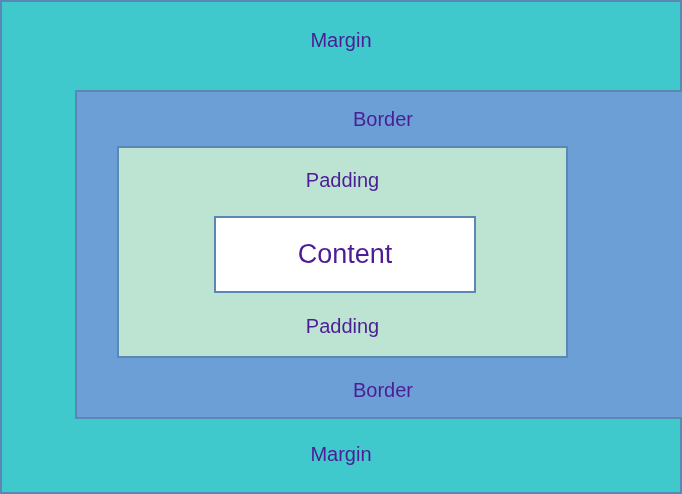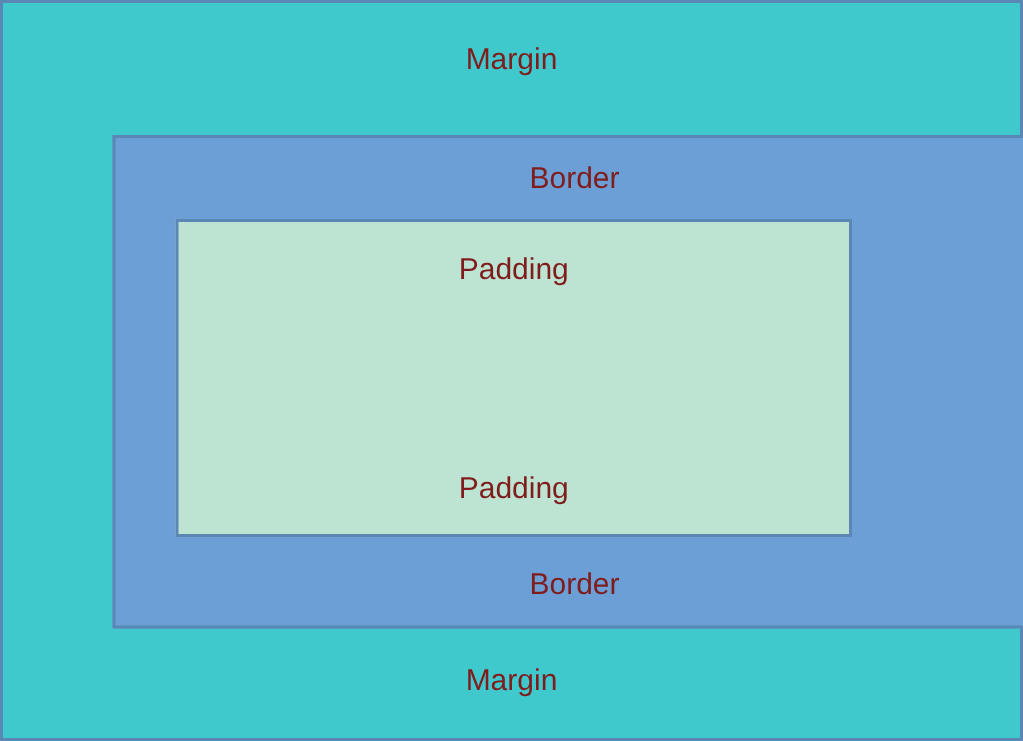--- a/index.html
+++ b/index.html
@@ -63,21 +63,21 @@
     left: 95px;   
     top: 68px;    
     width: 262px;
     height: 77px;
     background: #ffffff;
     justify-content: center;
   }
 
   
   .label {
-    color: #7f1d1d;
+    color: #4c1d95;
     font-size: 20px;
     line-height: 1;
     white-space: nowrap;
     user-select: none;
   }
 
   .label-top    { margin-top: 28px; }
   .label-bottom { margin-bottom: 28px; }
 
   .label-border-top    { margin-top: 17px; }
@@ -100,20 +100,23 @@
     <div class="label label-top">Margin</div>
 
     <div class="box box-border">
 
       <div class="label label-border-top">Border</div>
 
       <div class="box box-padding">
 
         <div class="label label-padding-top">Padding</div>
 
+        <div class="box box-content">
+          <div class="label label-content">Content</div>
+        </div>
 
         <div class="label label-padding-bottom">Padding</div>
       </div>
 
       <div class="label label-border-bottom">Border</div>
     </div>
 
     <div class="label label-bottom">Margin</div>
   </div>
 

